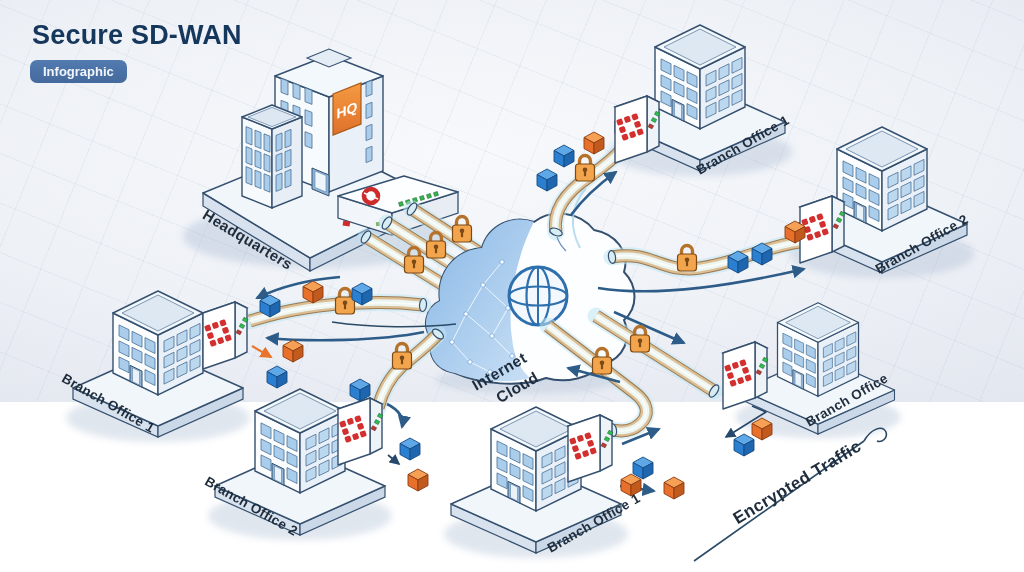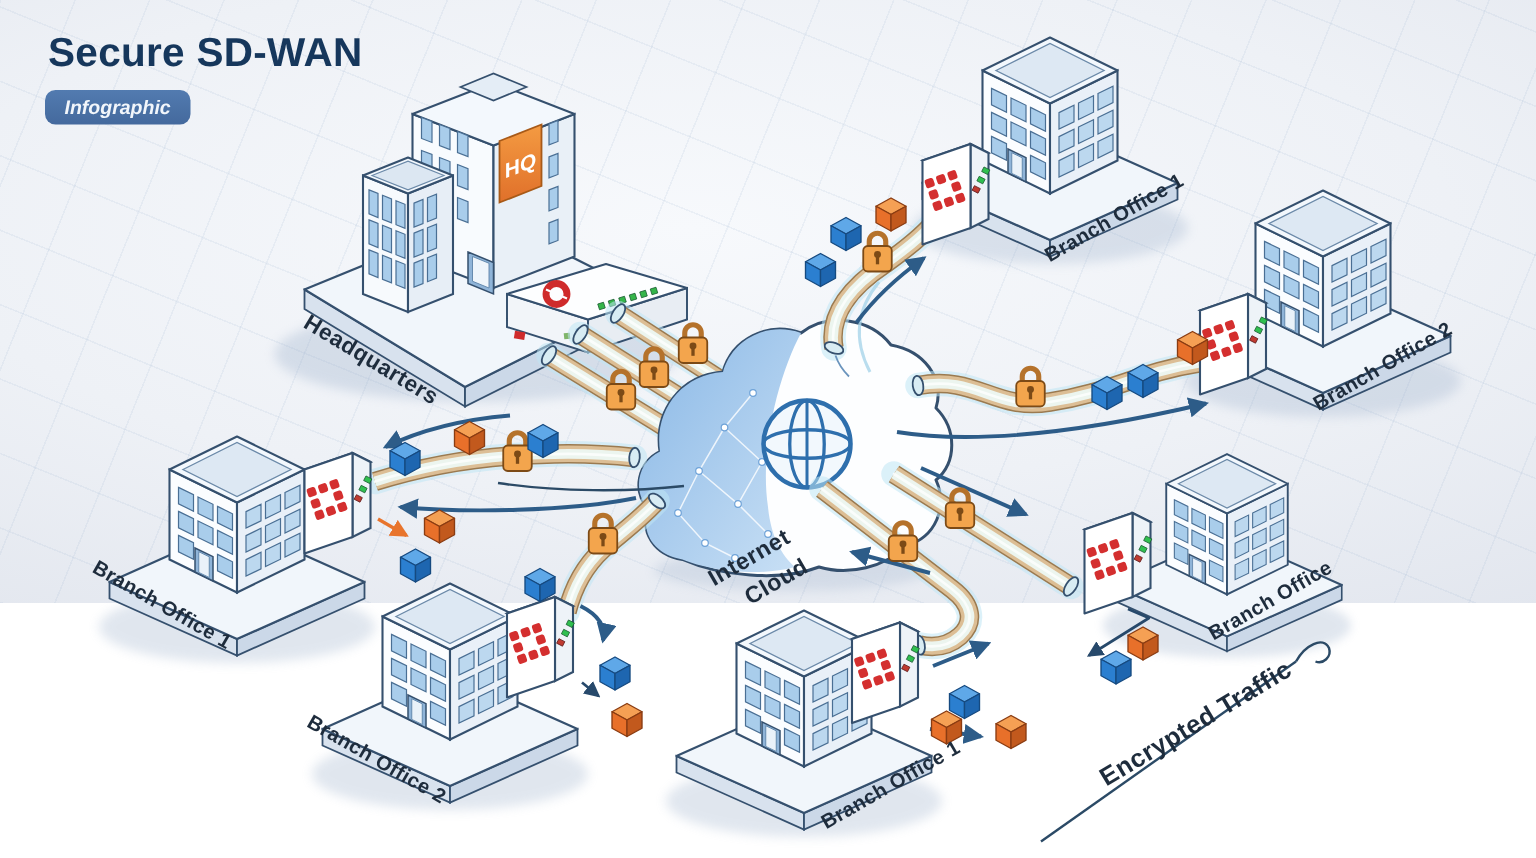--- a/index.html
+++ b/index.html
@@ -5,21 +5,21 @@
   html,body{margin:0;padding:0;}
   body{width:1024px;height:572px;overflow:hidden;font-family:"Liberation Sans",sans-serif;}
   .stage{position:relative;width:1024px;height:402px;
     background:
       repeating-linear-gradient(112deg, rgba(150,175,205,.13) 0 1px, transparent 1px 46px),
       repeating-linear-gradient(22deg, rgba(150,175,205,.13) 0 1px, transparent 1px 46px),
       radial-gradient(90% 80% at 45% 38%, #f7f9fc 0%, #eef1f6 55%, #e2e6ee 100%);}
   .stage svg{position:absolute;left:0;top:0;}
   .title{position:absolute;left:32px;top:20px;font-size:27px;font-weight:800;color:#16375c;letter-spacing:.2px;z-index:5;}
   .badge{position:absolute;left:30px;top:60px;background:linear-gradient(180deg,#527bb0,#44699d);
-    color:#f2f6fb;font-size:13px;font-weight:600;padding:4px 13px;border-radius:7px;z-index:5;font-style:italic;}
+    color:#f2f6fb;font-size:13px;font-weight:600;padding:4px 13px;border-radius:7px;z-index:5;}
   .tGlow{fill:none;stroke:#bfe6f4;stroke-width:17;opacity:.55;stroke-linecap:round}
   .tEdge{fill:none;stroke:#9b7a50;stroke-width:13;stroke-linecap:butt}
   .tBody{fill:none;stroke:#dcbe95;stroke-width:11;stroke-linecap:butt}
   .tCore{fill:none;stroke:#ecf5ef;stroke-width:6.5;stroke-linecap:butt}
   .tShine{fill:none;stroke:#ffffff;stroke-width:1.8;opacity:.75;stroke-linecap:round}
   .arrow{fill:none;stroke:#2d5c88;stroke-width:2.6;stroke-linejoin:round}
   .arrowThin{fill:none;stroke:#27496b;stroke-width:1.8;stroke-linejoin:round}
   .arrowOrange{fill:none;stroke:#e8742c;stroke-width:2.2;stroke-linejoin:round}
   .swoosh{fill:none;stroke:#a8d4ea;stroke-width:2;opacity:.8}
   .thinNavy{fill:none;stroke:#2b4a66;stroke-width:1.6}

